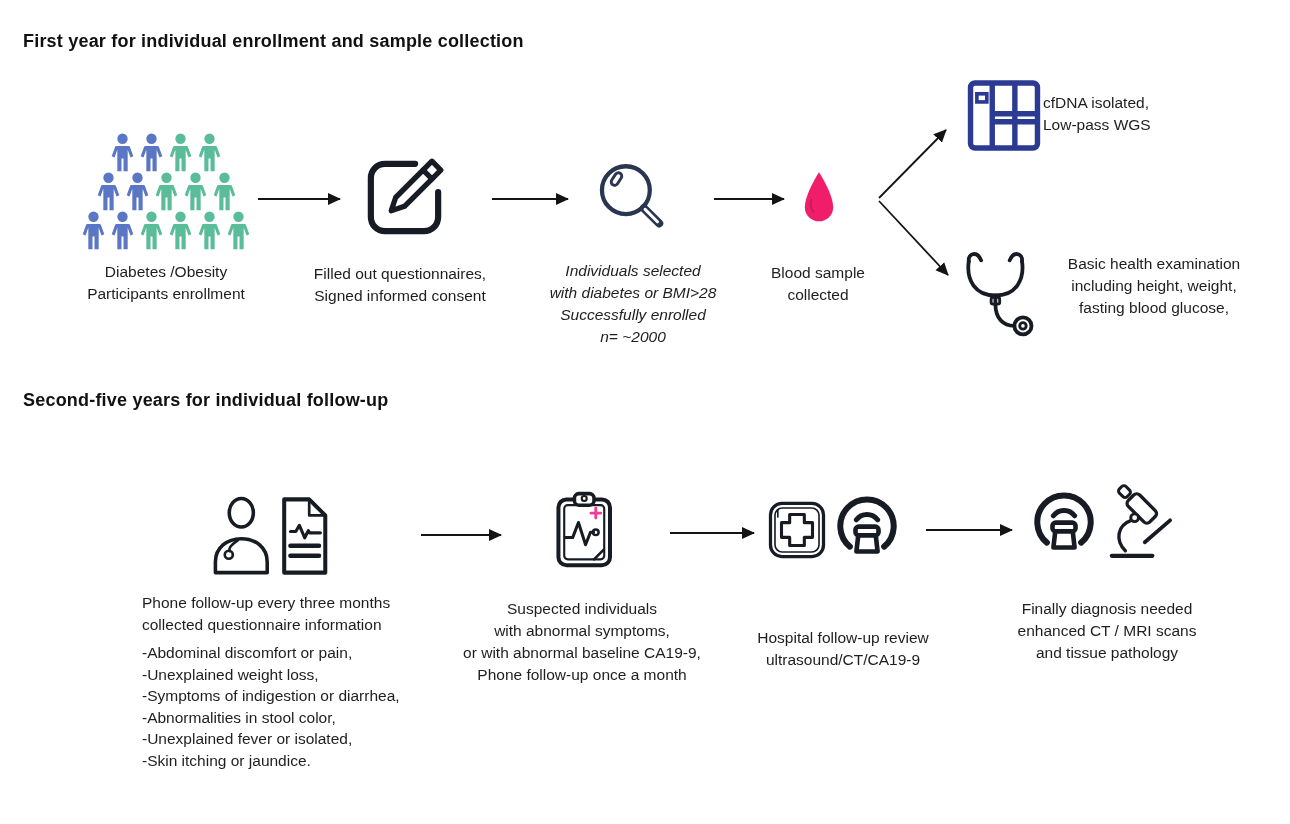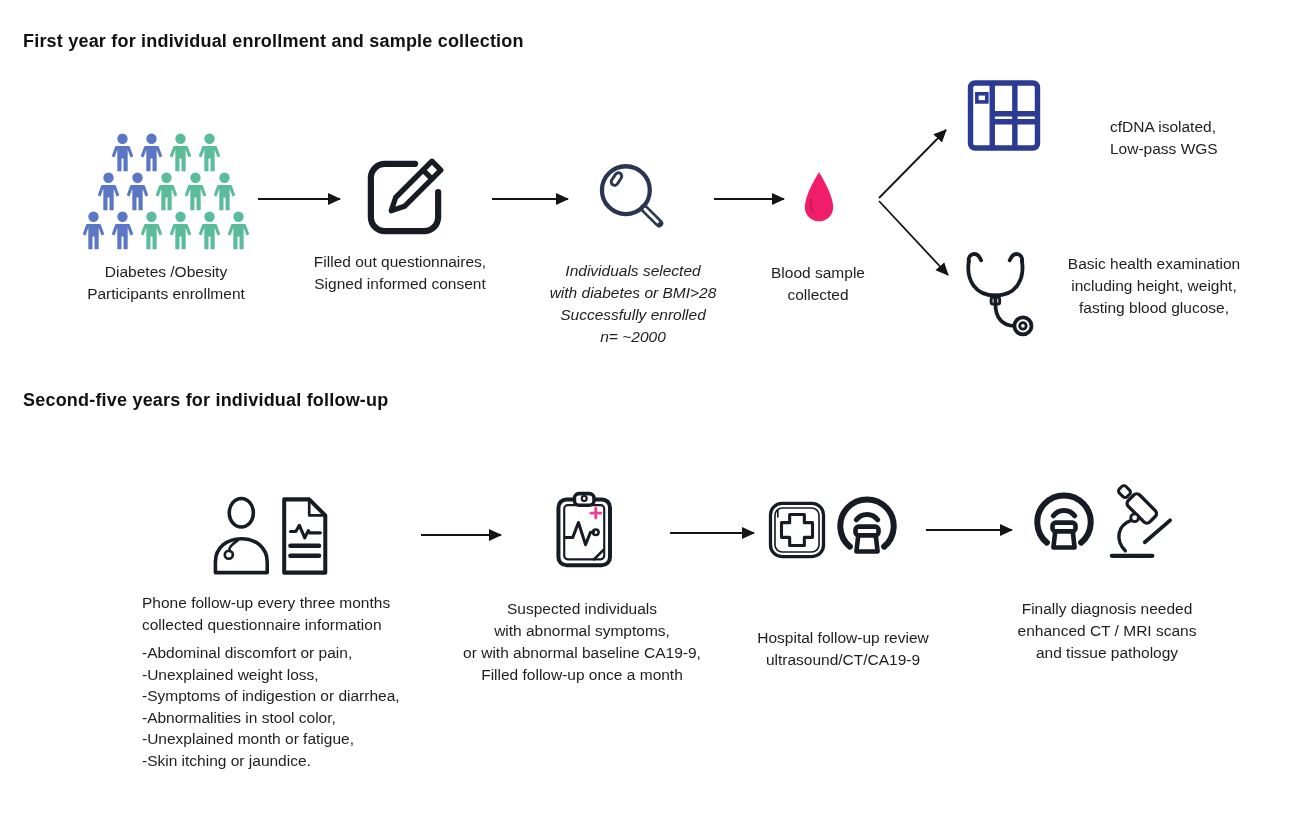--- a/index.html
+++ b/index.html
@@ -123,21 +123,21 @@
     <div>Participants enrollment</div>
   </div>
 
   <svg class="abs ink-icon" style="left:362px;top:155px;" width="85" height="85" viewBox="0 0 96 96">
     <g fill="none" stroke="currentColor" stroke-linecap="round" stroke-linejoin="round">
       <path stroke-width="7" d="M60,10 H26 C17,10 10,17 10,26 v44 c0,9 7,16 16,16 h44 c9,0 16,-7 16,-16 V42"></path>
       <path stroke-width="6" d="M79,7 l10,10 L48,58 l-15,5 5,-15 Z"></path>
       <path stroke-width="6" d="M69,17 l10,10"></path>
     </g>
   </svg>
-  <div class="label" style="left:292px;top:251px;width:216px;">
+  <div class="label" style="left:292px;top:263px;width:216px;">
     <div>Filled out questionnaires,</div>
     <div>Signed informed consent</div>
   </div>
 
   <svg class="abs steel-icon" style="left:590px;top:156px;" width="82" height="82" viewBox="0 0 96 96">
     <g fill="none" stroke="currentColor" stroke-linecap="round" stroke-linejoin="round">
       <circle cx="42" cy="40" r="28" stroke-width="5"></circle>
       <rect x="27" y="19" width="8" height="16" rx="4" stroke-width="3.4" transform="rotate(33 31 27)"></rect>
       <line x1="63" y1="61" x2="81" y2="79" stroke-width="9.5"></line>
     </g>
@@ -162,21 +162,21 @@
   <svg class="abs navy-icon" style="left:966px;top:79px;" width="76" height="73" viewBox="0 0 84 80">
     <g fill="none" stroke="currentColor">
       <rect x="5" y="4" width="74" height="72" rx="5" stroke-width="6"></rect>
       <line x1="29" y1="4" x2="29" y2="76" stroke-width="6"></line>
       <rect x="12" y="16" width="11" height="9" stroke-width="4"></rect>
       <line x1="54" y1="4" x2="54" y2="76" stroke-width="6"></line>
       <line x1="29" y1="38" x2="79" y2="38" stroke-width="6"></line>
       <line x1="29" y1="47" x2="79" y2="47" stroke-width="6"></line>
     </g>
   </svg>
-  <div class="label label-left" style="left:1110px;top:92px;margin-top:24px;">
+  <div class="label label-left" style="left:1043px;top:92px;">
     <div>cfDNA isolated,</div>
     <div>Low-pass WGS</div>
   </div>
 
   <svg class="abs ink-icon" style="left:963px;top:248px;" width="80" height="95" viewBox="0 0 84 100">
     <g fill="none" stroke="currentColor" stroke-linecap="round" stroke-linejoin="round">
       <path stroke-width="4" d="M19,13 C15,3 5,5 6,14"></path>
       <path stroke-width="4" d="M49,13 C53,3 63,5 62,14"></path>
       <path stroke-width="4" d="M6,14 C3,34 13,50 34,50 C55,50 65,34 62,14"></path>
       <path stroke-width="4" d="M34,50 V59"></path>
@@ -206,21 +206,21 @@
     </g>
   </svg>
   <div class="phone-block" style="left:142px;top:592px;width:330px;">
     <div>Phone follow-up every three months</div>
     <div>collected questionnaire information</div>
     <div class="phone-items">
       <div>-Abdominal discomfort or pain,</div>
       <div>-Unexplained weight loss,</div>
       <div>-Symptoms of indigestion or diarrhea,</div>
       <div>-Abnormalities in stool color,</div>
-      <div>-Unexplained month or fatigue,</div>
+      <div>-Unexplained fever or isolated,</div>
       <div>-Skin itching or jaundice.</div>
     </div>
   </div>
 
   <svg class="abs ink-icon" style="left:554px;top:491px;" width="64" height="79" viewBox="0 0 72 88">
     <g fill="none" stroke="currentColor" stroke-linecap="round" stroke-linejoin="round">
       <rect x="5" y="9" width="58" height="74" rx="9" stroke-width="4.5"></rect>
       <rect x="11.5" y="15.5" width="45" height="61" rx="4" stroke-width="2.4"></rect>
       <path stroke-width="3.4" d="M13,52 h8 l6.5,-17 8,25 5.5,-14 h3.5"></path>
       <circle cx="47" cy="46" r="3.2" stroke-width="2.8"></circle>
@@ -231,21 +231,21 @@
     </g>
     <g stroke="currentColor" stroke-linejoin="round">
       <rect x="23" y="2.5" width="22" height="13" rx="5" stroke-width="4" fill="#ffffff"></rect>
       <circle cx="34" cy="8" r="2.8" stroke-width="2.4" fill="none"></circle>
     </g>
   </svg>
   <div class="label" style="left:448px;top:598px;width:268px;">
     <div>Suspected individuals</div>
     <div>with abnormal symptoms,</div>
     <div>or with abnormal baseline CA19-9,</div>
-    <div>Filled follow-up once a month</div>
+    <div>Phone follow-up once a month</div>
   </div>
 
   <svg class="abs ink-icon" style="left:766px;top:499px;" width="62" height="62" viewBox="0 0 76 76">
     <g fill="none" stroke="currentColor" stroke-linejoin="round">
       <rect x="5.5" y="5.5" width="65" height="65" rx="14" stroke-width="4"></rect>
       <rect x="11" y="11" width="54" height="54" rx="9" stroke-width="2"></rect>
       <path stroke-width="3.8" d="M29,19 H47 V29 H57 V47 H47 V57 H29 V47 H19 V29 H29 Z"></path>
       <path stroke-width="2" stroke-linecap="round" d="M14.5,14 V22"></path>
     </g>
   </svg>

